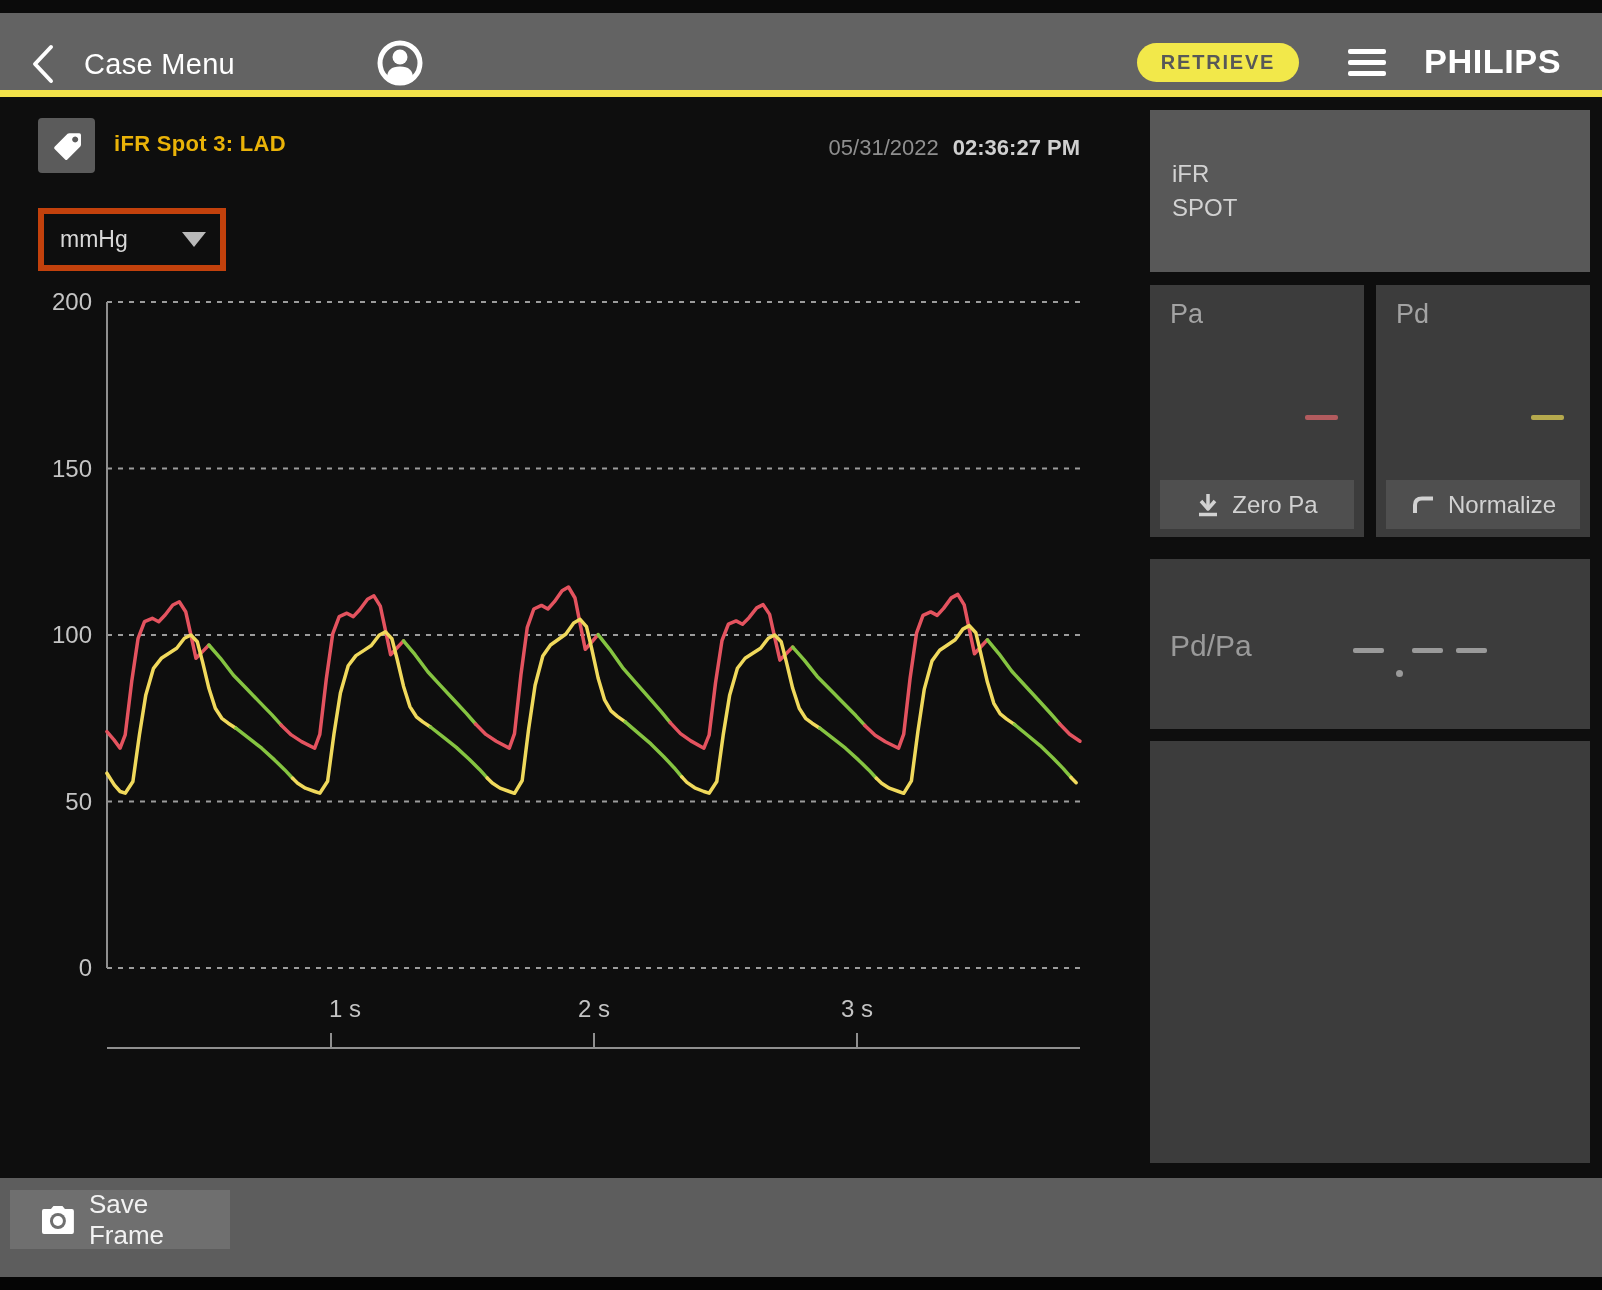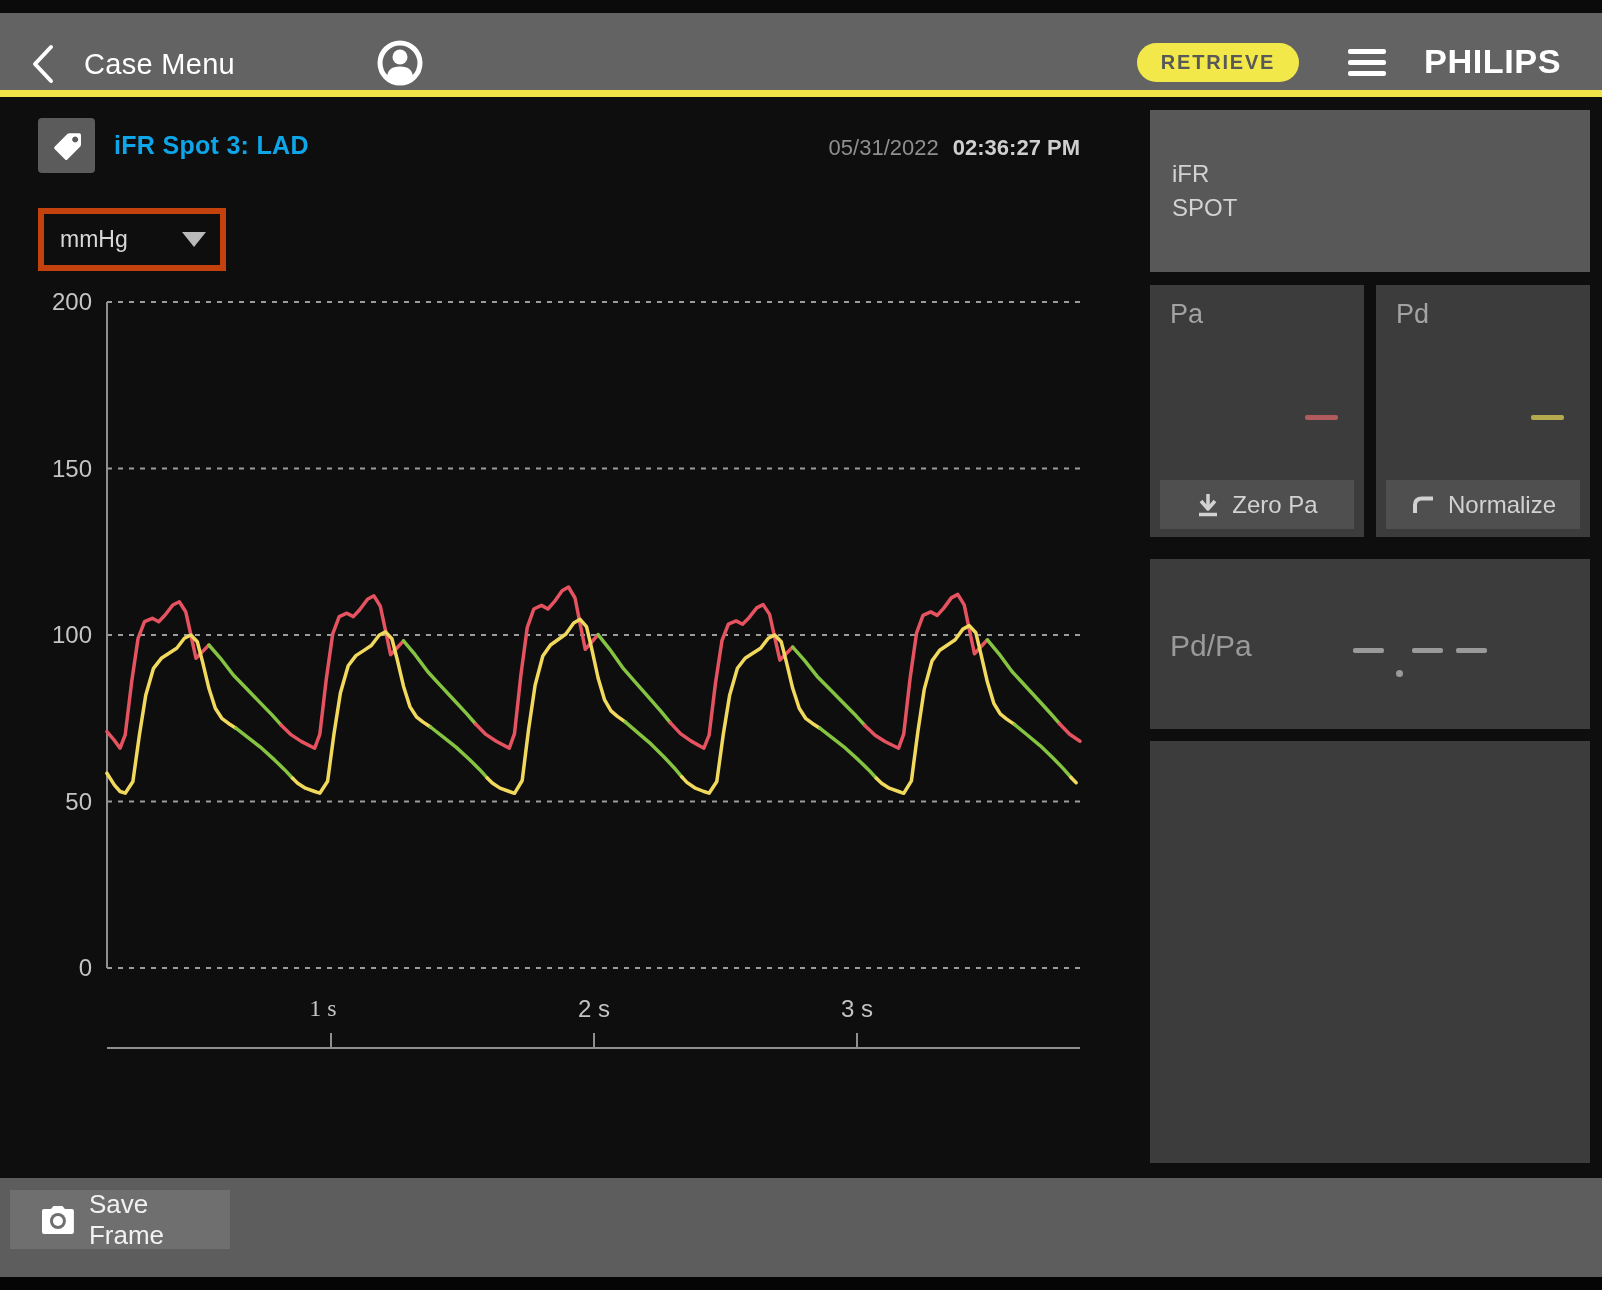--- a/index.html
+++ b/index.html
@@ -18,21 +18,21 @@
                  display:flex;align-items:center;justify-content:center;cursor:pointer;}
   .retrieve-pill span{color:#585858;font-size:20px;font-weight:700;letter-spacing:1.8px;}
   .menu-btn{left:1348px;top:36px;width:40px;height:30px;cursor:pointer;}
   .menu-btn i{display:block;width:38px;height:5px;background:#ffffff;border-radius:2px;margin-bottom:6px;}
   .brand{left:1424px;top:30px;width:150px;color:#ffffff;font-size:33px;font-weight:800;
          letter-spacing:.5px;transform:scaleX(1.04);transform-origin:left;}
 
   
   .tag-btn{left:38px;top:118px;width:57px;height:55px;background:#5b5b5b;border-radius:4px;
            display:flex;align-items:center;justify-content:center;cursor:pointer;}
-  .title{left:114px;top:131px;color:#0ea5e9;font-size:25px;font-weight:700;letter-spacing:.3px;}
+  .title{left:114px;top:131px;color:#eab308;font-size:22px;font-weight:700;letter-spacing:.3px;}
   .datetime{left:680px;top:135px;width:400px;text-align:right;font-size:22px;}
   .datetime .d{color:#8f8f8f;font-weight:400;}
   .datetime .t{color:#cfcfcf;font-weight:700;margin-left:8px;}
   .unit-dd{left:38px;top:208px;width:176px;height:51px;border:6px solid #c2410c;background:transparent;
            display:flex;align-items:center;cursor:pointer;}
   .unit-dd .lab{color:#d8d8d8;font-size:23px;margin-left:16px;flex:1;}
   .unit-dd .caret{width:0;height:0;border-left:12px solid transparent;border-right:12px solid transparent;
                   border-top:15px solid #b9b9b9;margin-right:14px;}
 
   
@@ -147,21 +147,21 @@
         <polyline points="876.4,681.2 881.6,686.2 889.3,691.2 898.6,694.5 898.6,694.5 903.7,696.3 911.4,683.9 917.9,634.5 924.3,592.1 932.0,563.9 939.7,553.3 947.5,548.0 955.2,542.7 962.9,532.1 969.3,528.6 975.8,535.7 980.9,556.8 987.4,585.1 993.8,606.3 1000.2,616.9 1006.7,622.1 1014.4,627.4" fill="none" stroke="#f0d95c" stroke-width="3.5" stroke-linejoin="round" stroke-linecap="round"></polyline>
         <polyline points="1014.4,627.4 1027.3,638.0 1040.1,648.6 1053.0,661.0 1063.3,671.6 1071.0,680.4" fill="none" stroke="#85c441" stroke-width="3.5" stroke-linejoin="round" stroke-linecap="round"></polyline>
         <polyline points="1071.0,680.4 1076.2,685.7" fill="none" stroke="#f0d95c" stroke-width="3.5" stroke-linejoin="round" stroke-linecap="round"></polyline>
       </svg>
     <div id="tick-labels">
         <div class="ylab" style="top: 857px;">0</div>
         <div class="ylab" style="top: 690.5px;">50</div>
         <div class="ylab" style="top: 524px;">100</div>
         <div class="ylab" style="top: 357.5px;">150</div>
         <div class="ylab" style="top: 191px;">200</div>
-        <div class="xlab" style="left: 283px; top: 898px; font-family: Liberation Serif, serif;">1 s</div>
+        <div class="xlab" style="left: 305px; top: 898px;">1 s</div>
         <div class="xlab" style="left: 554px; top: 898px;">2 s</div>
         <div class="xlab" style="left: 817px; top: 898px;">3 s</div>
       </div>
   </div>
 
   <div class="abs ifr-panel">
     <div class="ifr-labels">
       <div>iFR</div>
       <div>SPOT</div>
     </div>

